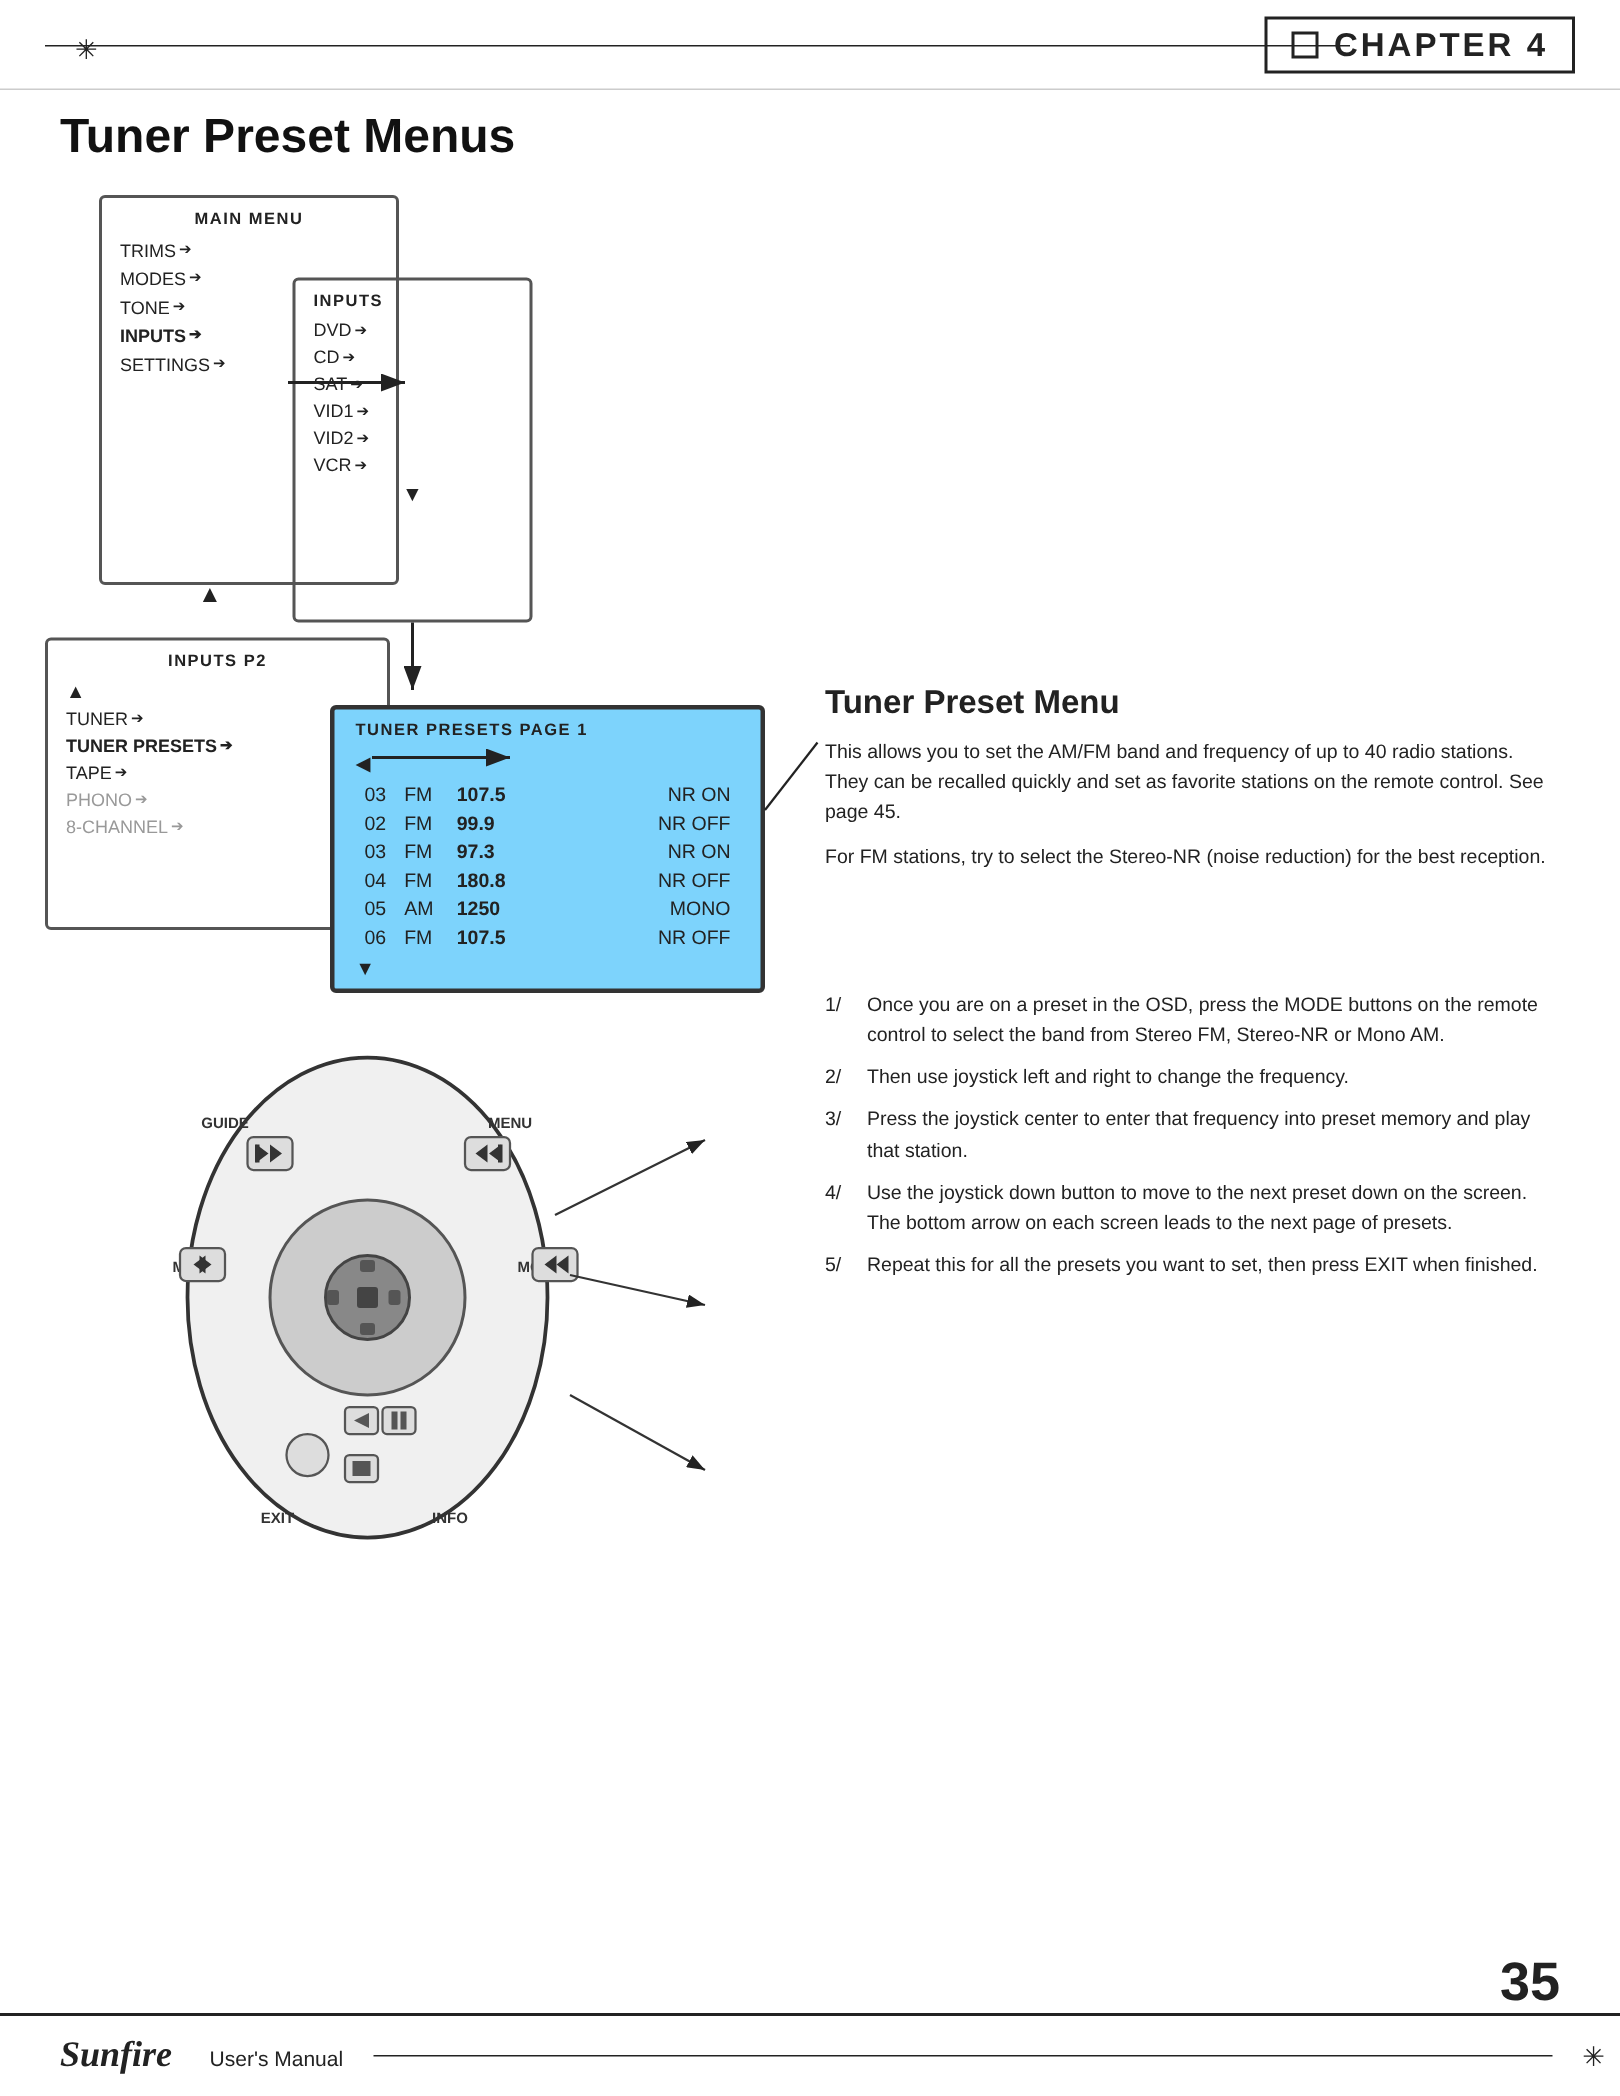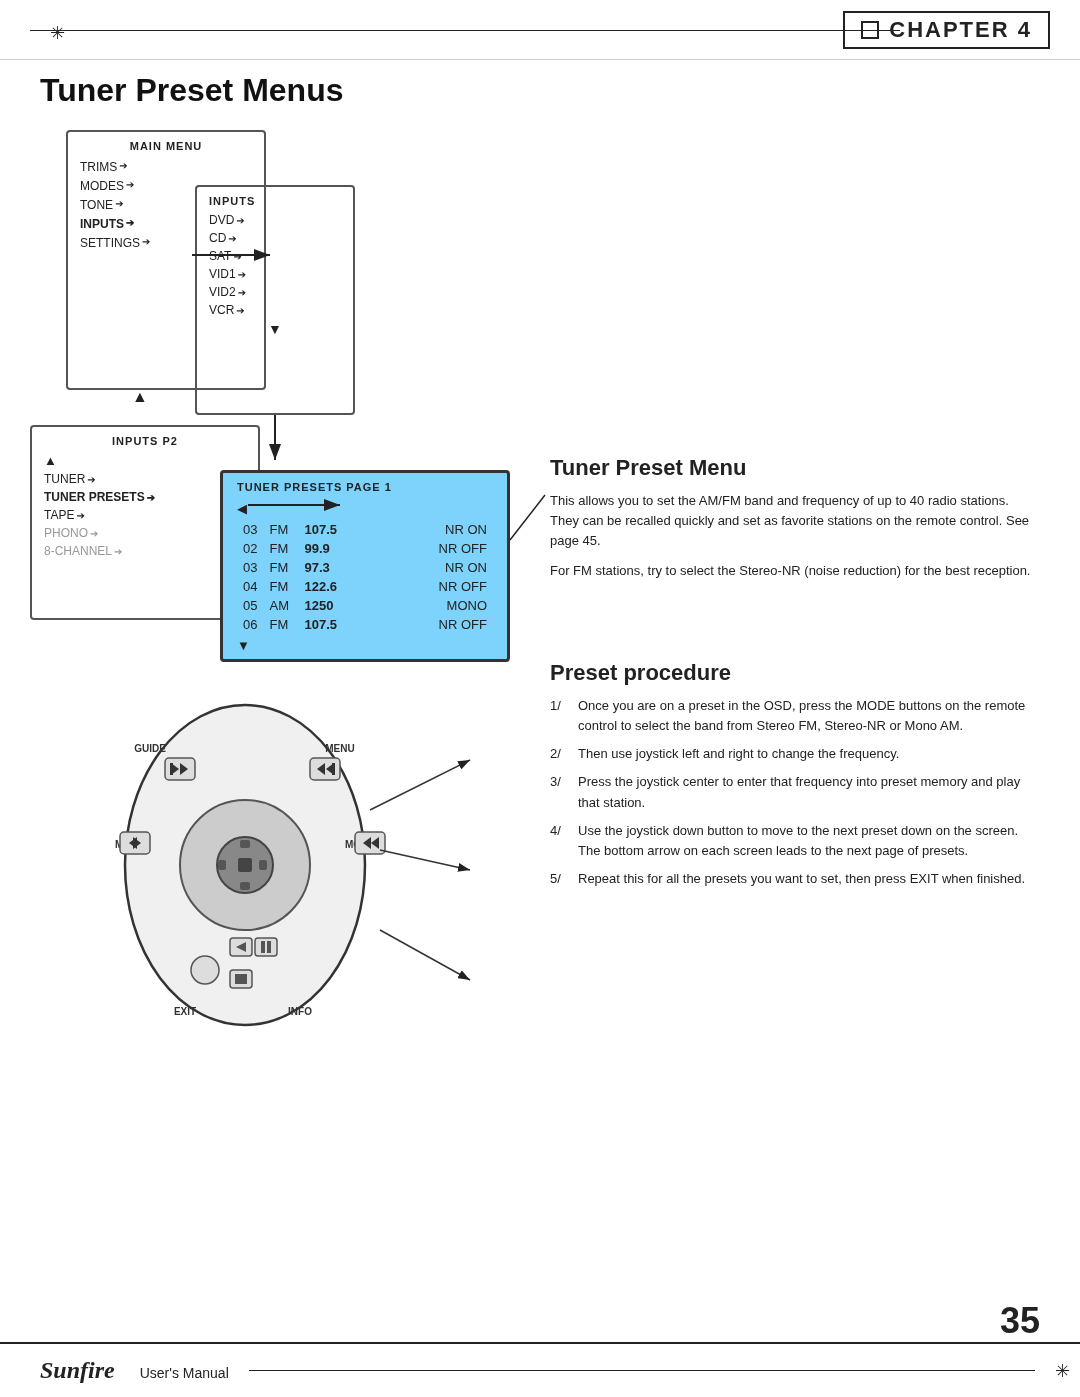--- a/index.html
+++ b/index.html
@@ -417,21 +417,21 @@
     </tr>
         <tr>
       <td class="num">03</td>
       <td class="band">FM</td>
       <td class="freq">97.3</td>
       <td class="mode">NR ON</td>
     </tr>
         <tr>
       <td class="num">04</td>
       <td class="band">FM</td>
-      <td class="freq">122.6</td>
+      <td class="freq">180.8</td>
       <td class="mode">NR OFF</td>
     </tr>
         <tr>
       <td class="num">05</td>
       <td class="band">AM</td>
       <td class="freq">1250</td>
       <td class="mode">MONO</td>
     </tr>
         <tr>
       <td class="num">06</td>
@@ -461,21 +461,20 @@
   <line x1="510" y1="540" x2="545" y2="495" stroke="#222" stroke-width="1.5"></line>
 </svg>
 
 <div class="right-section">
   <h2 class="section-heading">Tuner Preset Menu</h2>
   <p class="section-text">This allows you to set the AM/FM band and frequency of up to 40 radio stations. They can be recalled quickly and set as favorite stations on the remote control. See page 45.</p>
   <p class="section-text">For FM stations, try to select the Stereo-NR (noise reduction) for the best reception.</p>
 </div>
 
 <div class="preset-procedure">
-  <h2 class="preset-procedure-heading">Preset procedure</h2>
   <div class="preset-steps" id="preset-steps-container">
       <div class="step">
       <span class="step-num">1/</span>
       <span class="step-text">Once you are on a preset in the OSD, press the MODE buttons on the remote control to select the band from Stereo FM, Stereo-NR or Mono AM.</span>
     </div>
       <div class="step">
       <span class="step-num">2/</span>
       <span class="step-text">Then use joystick left and right to change the frequency.</span>
     </div>
       <div class="step">

